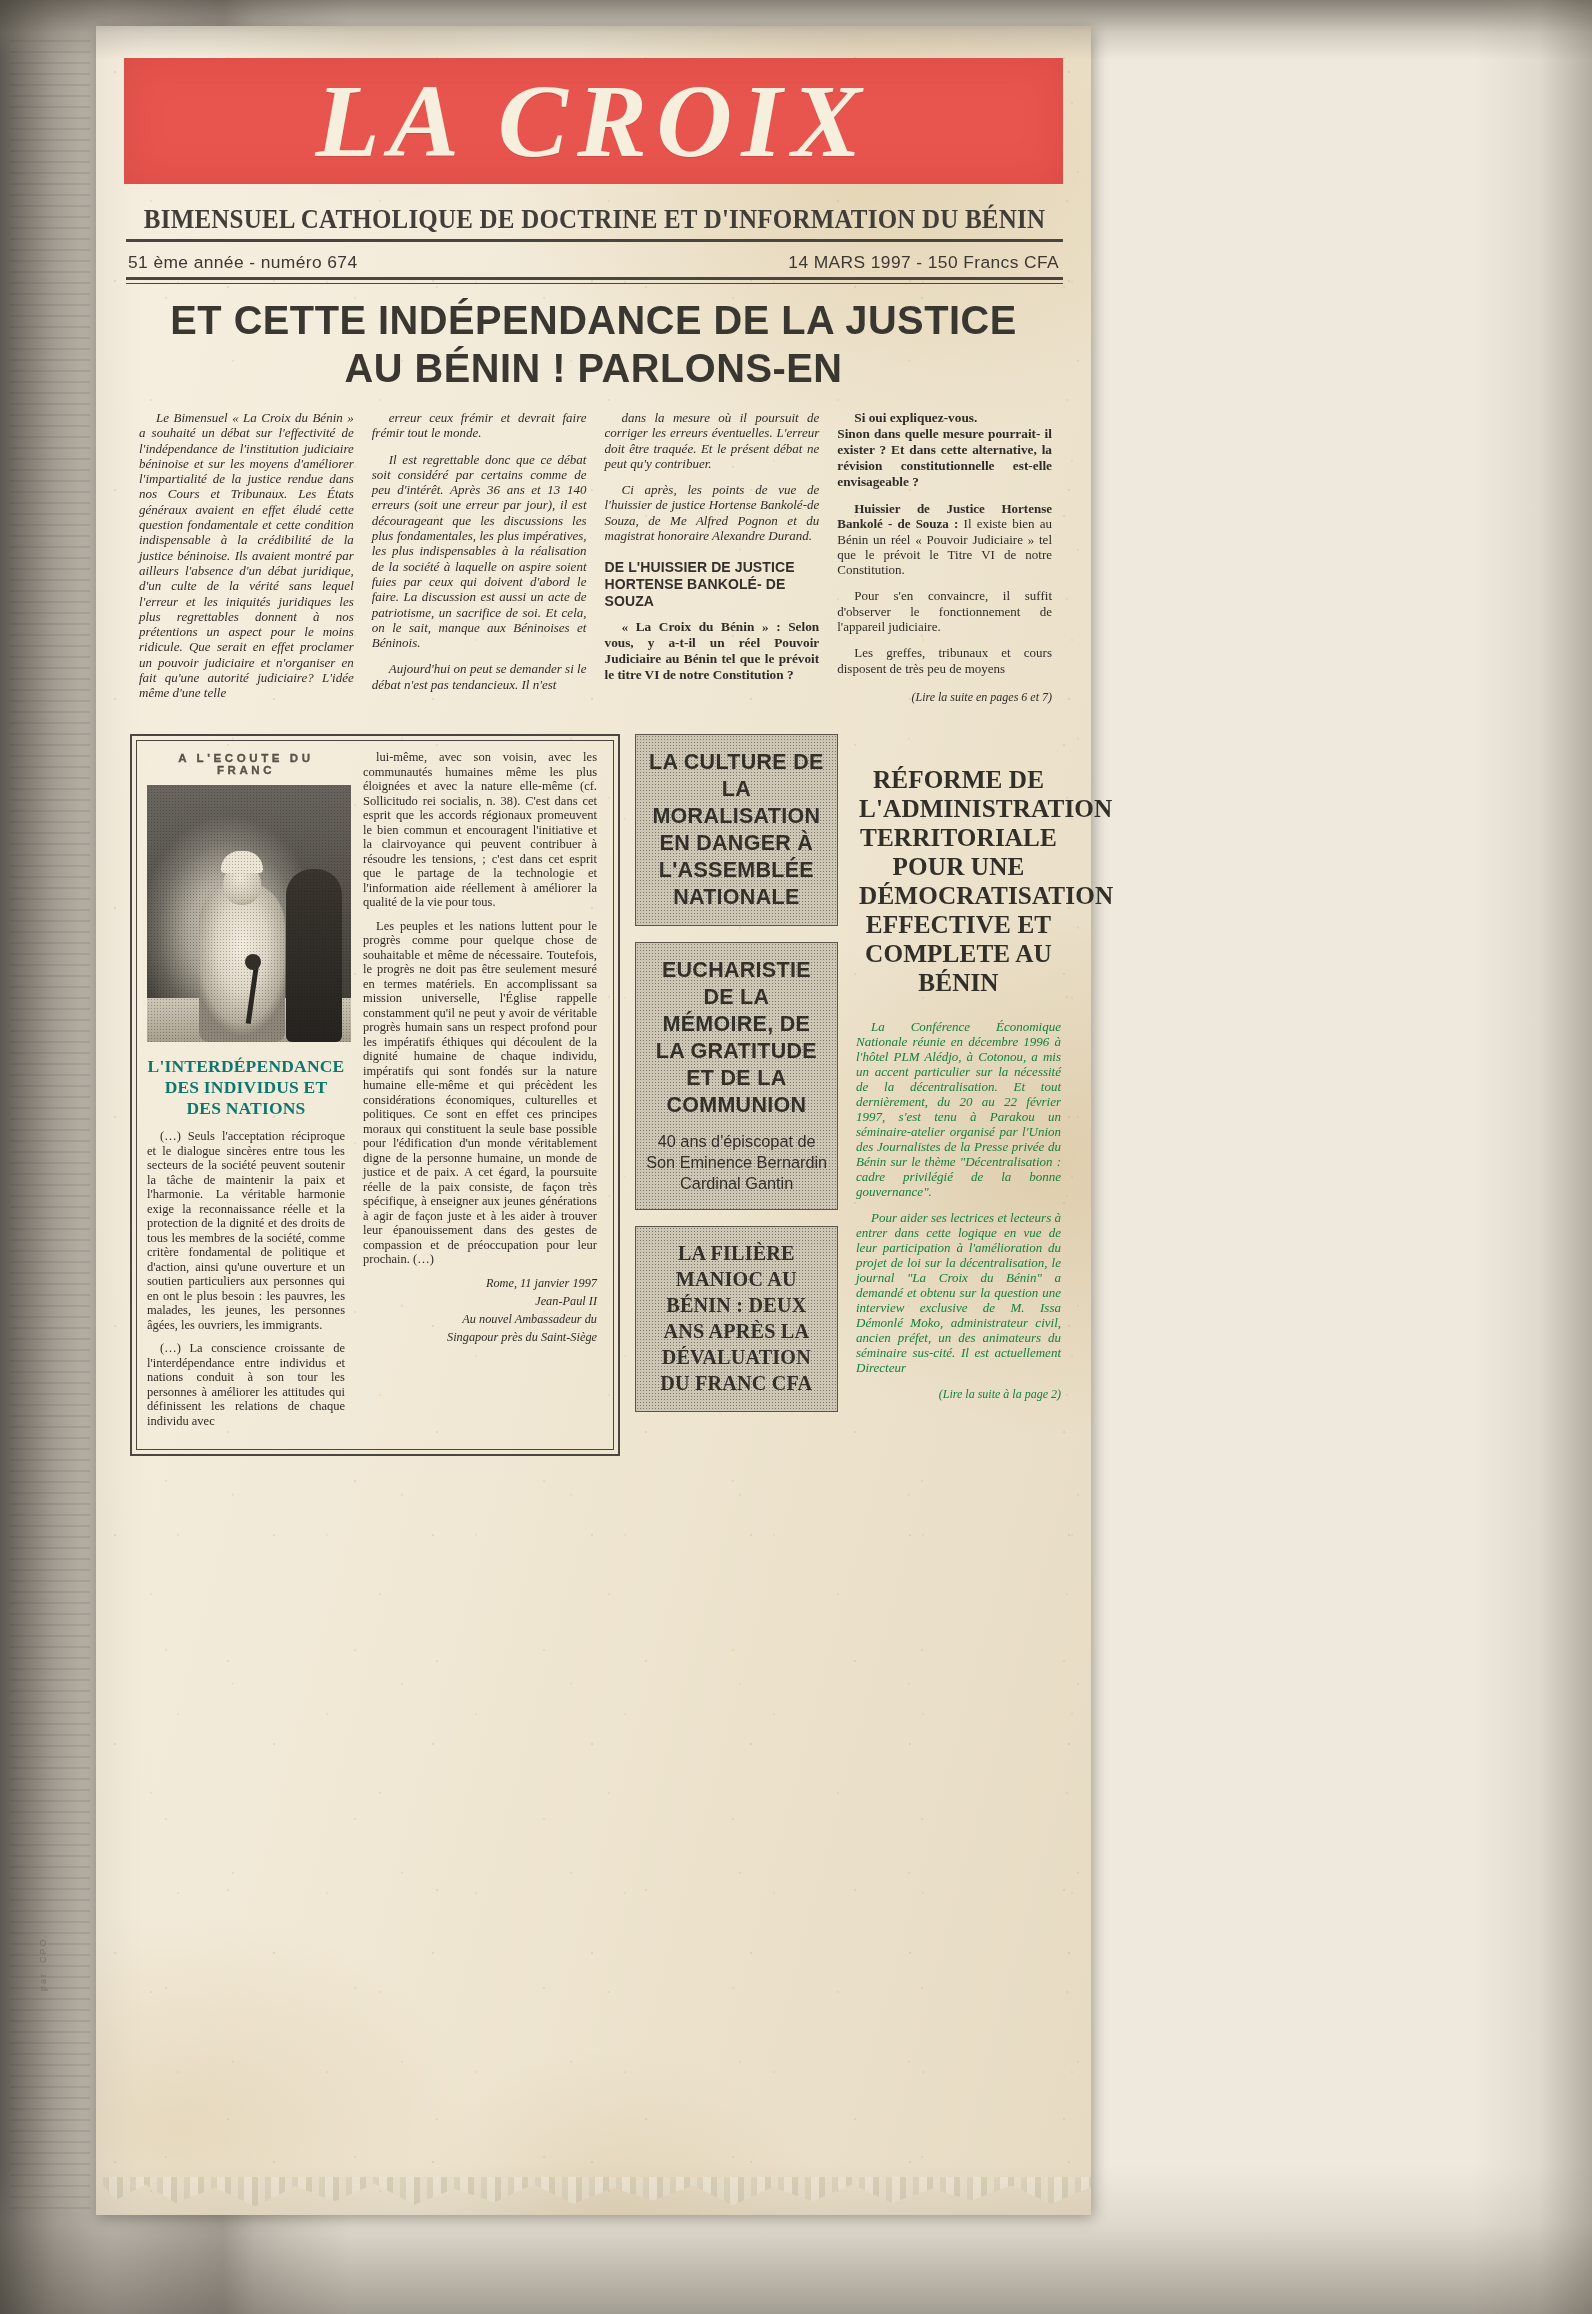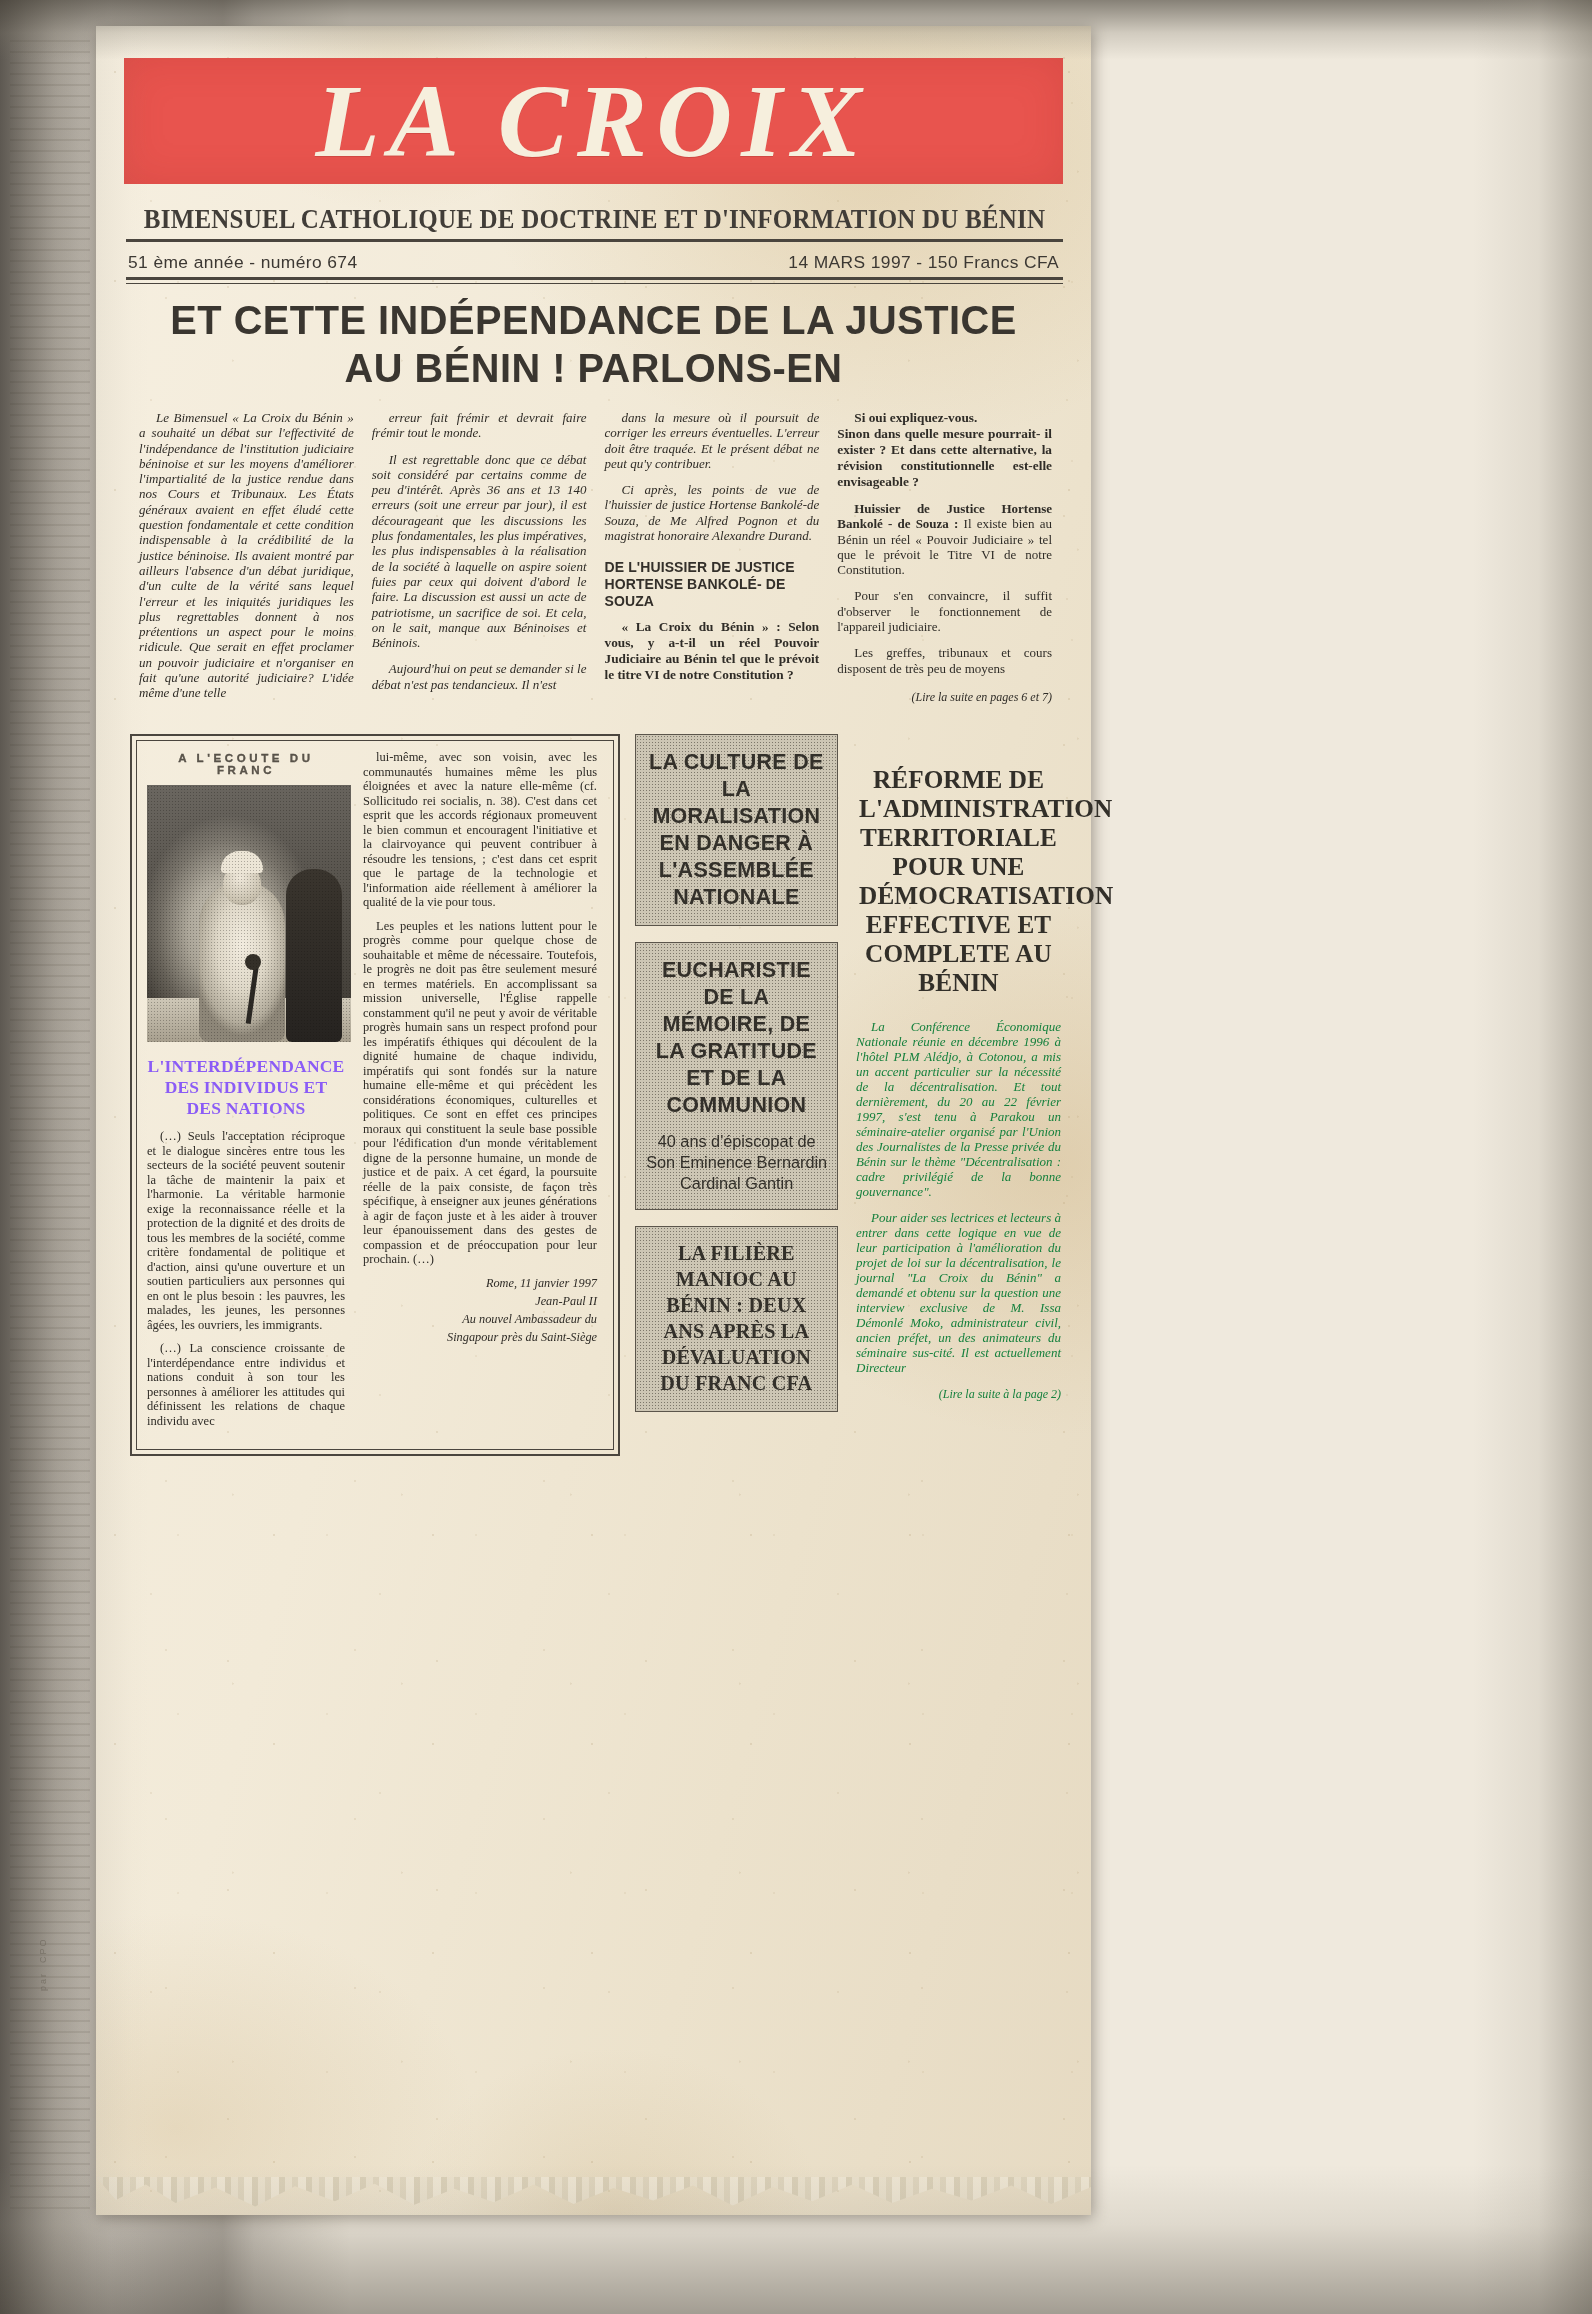--- a/index.html
+++ b/index.html
@@ -228,21 +228,21 @@
     background:linear-gradient(180deg,#cfc8b8,#a79f8e);
   }
   .pope-photo .grain{
     position:absolute;inset:0;opacity:.32;
     background-image:radial-gradient(circle,rgba(20,18,15,.9) 0 0.7px,transparent 0.8px);
     background-size:3px 3px;
   }
   .pope-title{
     font-family:"Liberation Serif",serif;font-weight:700;
     font-size:17.5px;line-height:21px;text-align:center;
-    color:#8b5cf6;margin:14px 0 10px 0;letter-spacing:0.2px;
+    color:#0f766e;margin:14px 0 10px 0;letter-spacing:0.2px;
   }
   .pope-colA p, .pope-colB p{
     margin:0 0 9px 0;
     font-family:"Liberation Serif",serif;
     font-size:12.5px;line-height:14.5px;
     text-align:justify;color:#2e2b26;text-indent:13px;hyphens:auto;
   }
   .pope-sign p{
     text-align:right !important;text-indent:0 !important;
     font-style:italic;font-size:12.3px !important;line-height:15px !important;
@@ -335,21 +335,21 @@
       <div>AU BÉNIN ! PARLONS-EN</div>
     </div>
 
     <div class="top-cols">
 
       <div class="tcol">
         <p>Le Bimensuel « La Croix du Bénin » a souhaité un débat sur l'effectivité de l'indépendance de l'institution judiciaire béninoise et sur les moyens d'améliorer l'impartialité de la justice rendue dans nos Cours et Tribunaux. Les États généraux avaient en effet éludé cette question fondamentale et cette condition indispensable à la crédibilité de la justice béninoise. Ils avaient montré par ailleurs l'absence d'un débat juridique, d'un culte de la vérité sans lequel l'erreur et les iniquités juridiques les plus regrettables donnent à nos prétentions un aspect pour le moins ridicule.  Que serait en effet proclamer un pouvoir judiciaire et n'organiser en fait qu'une autorité judiciaire? L'idée même d'une telle</p>
       </div>
 
       <div class="tcol">
-        <p>erreur fait frémir et devrait faire frémir tout le monde.</p>
+        <p>erreur ceux frémir et devrait faire frémir tout le monde.</p>
         <p>Il est regrettable donc que ce débat soit considéré par certains comme de peu d'intérêt. Après 36 ans et 13 140 erreurs (soit une erreur par jour), il est décourageant que les discussions les plus fondamentales, les plus impératives, les plus indispensables à la réalisation de la société à laquelle on aspire soient fuies par ceux qui doivent d'abord le faire. La discussion est aussi un acte de patriotisme, un sacrifice de soi. Et cela, on le sait, manque aux Béninoises et Béninois.</p>
         <p>Aujourd'hui on peut se demander si le débat n'est pas tendancieux. Il n'est</p>
       </div>
 
       <div class="tcol">
         <p>dans la mesure où il poursuit de corriger les erreurs éventuelles. L'erreur doit être traquée. Et le présent débat ne peut qu'y contribuer.</p>
         <p>Ci après, les points de vue de l'huissier de justice Hortense Bankolé-de Souza, de Me Alfred Pognon et du magistrat honoraire Alexandre Durand.</p>
         <p class="sec-head" style="white-space:pre-line;">DE L'HUISSIER DE JUSTICE
 HORTENSE BANKOLÉ- DE SOUZA</p>
         <p class="q-lead">« La Croix du Bénin » : Selon vous, y a-t-il un réel Pouvoir Judiciaire au Bénin tel que le prévoit le titre VI de notre Constitution ?</p>

